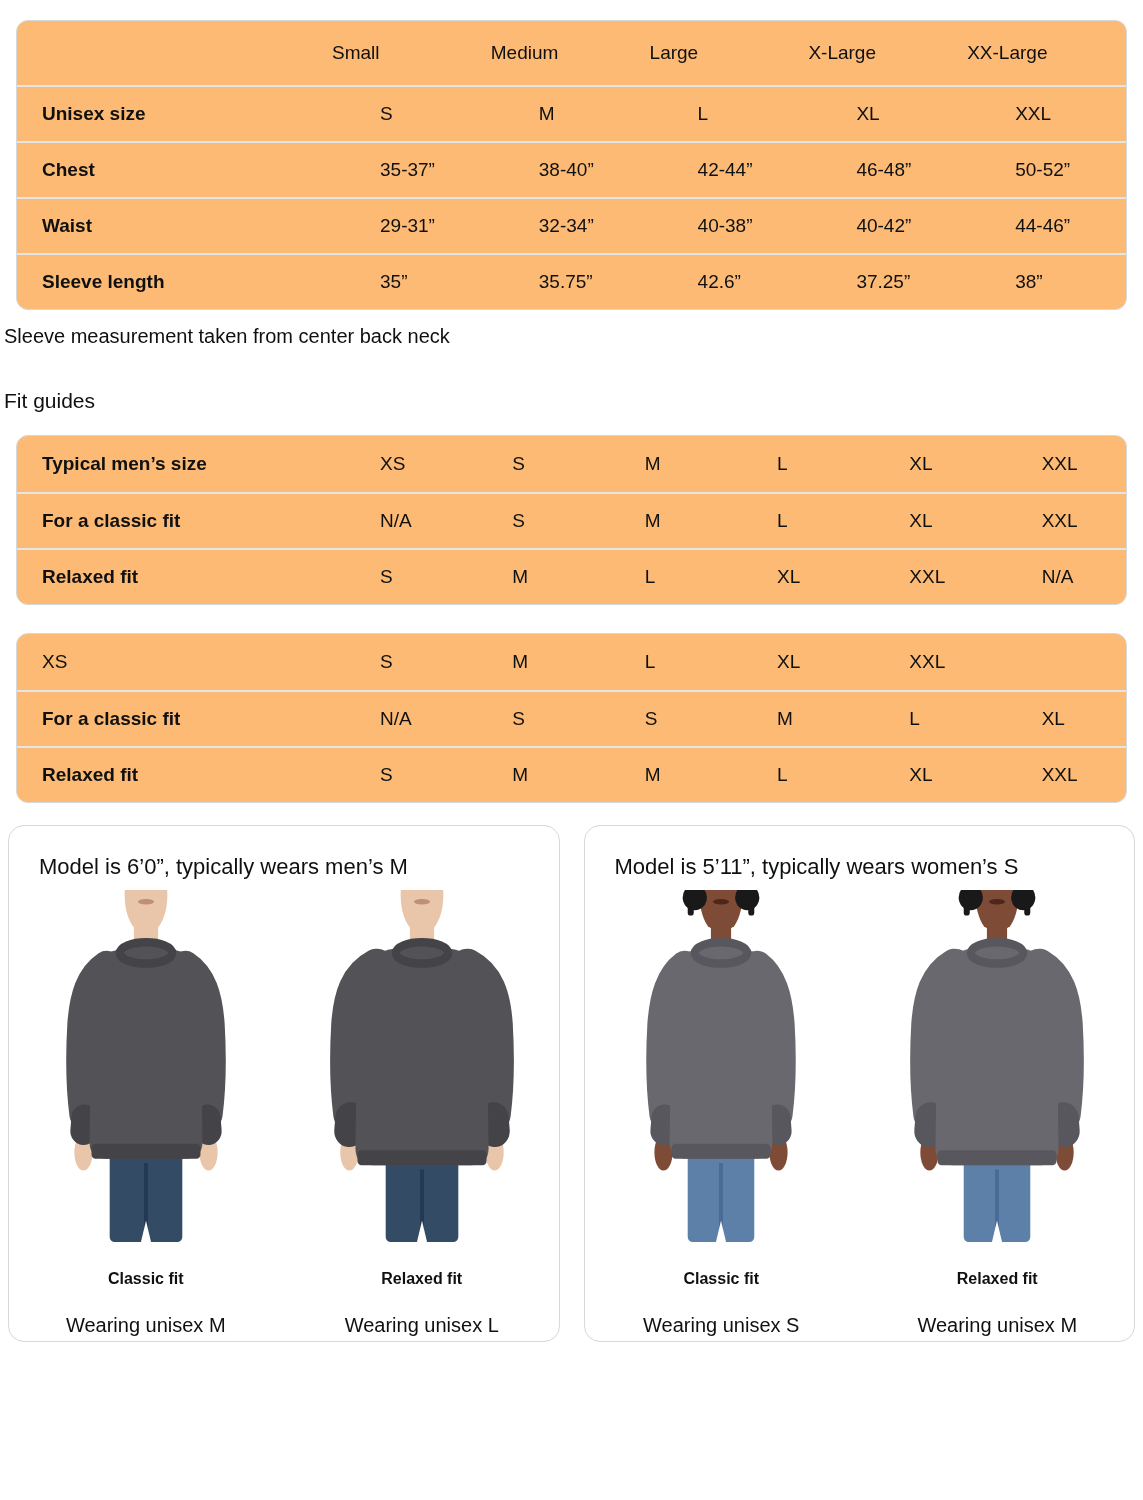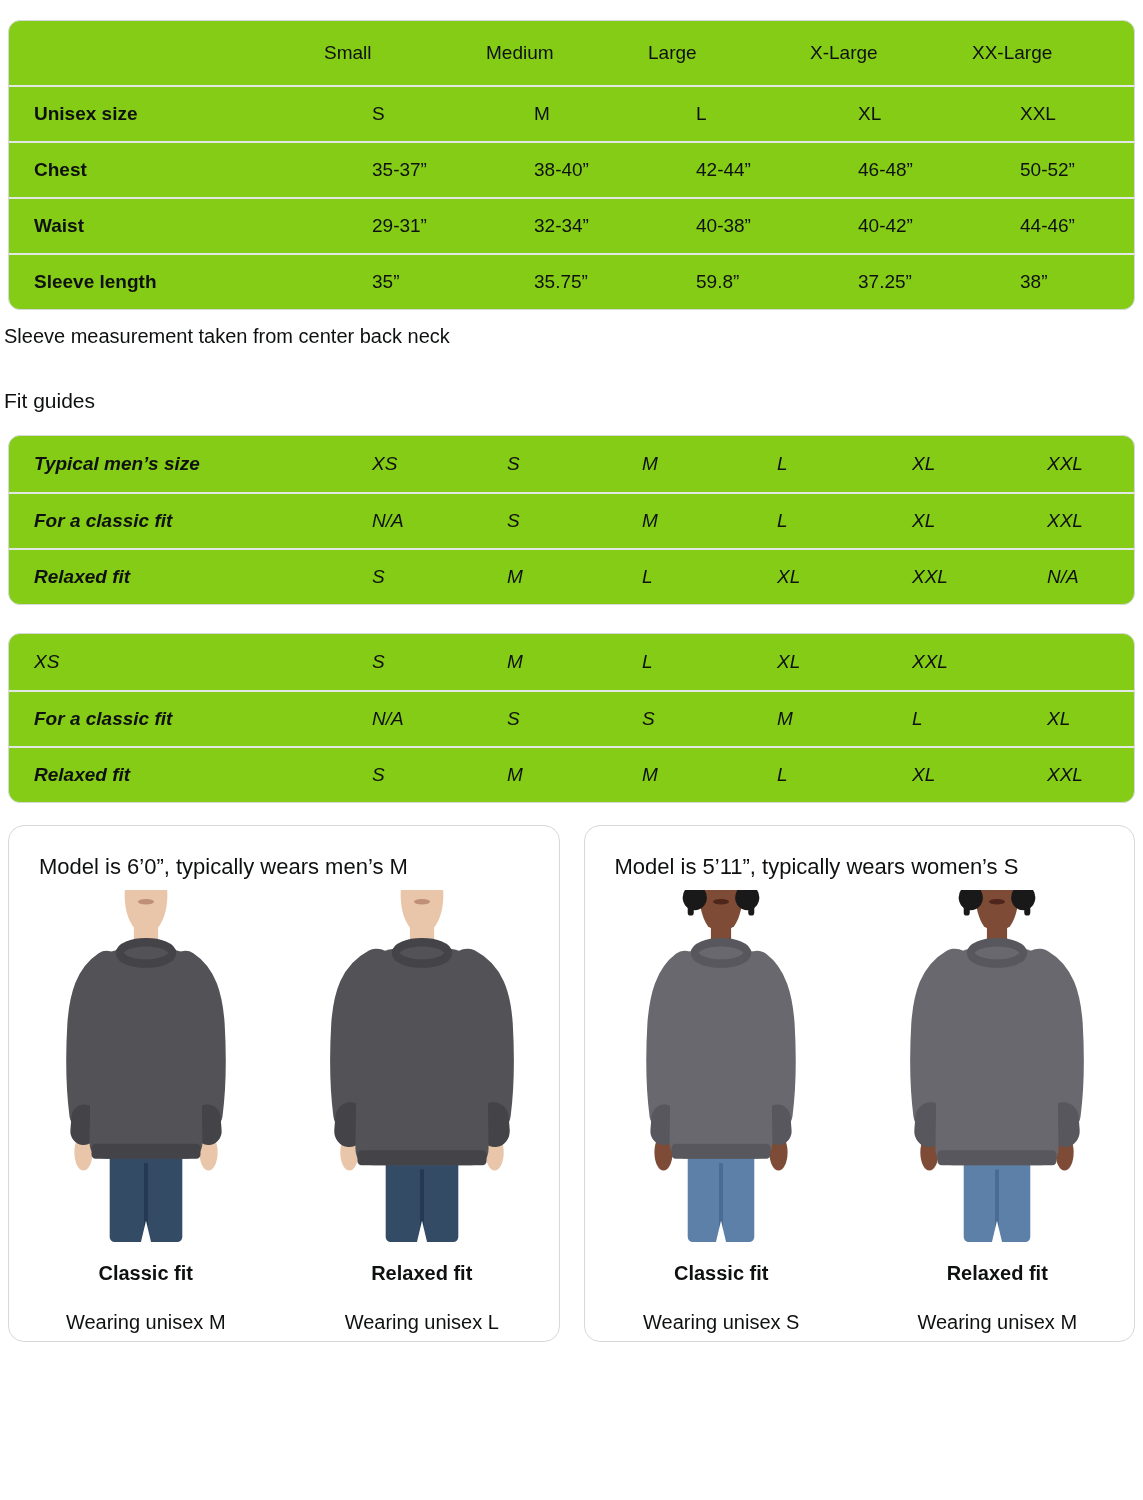--- a/index.html
+++ b/index.html
@@ -13,52 +13,52 @@
   }
   .page { width: 1143px; height: 1500px; overflow: hidden; }
 
   .title    { font-size: 22px; padding: 7px 0 0 4px; letter-spacing: 0.1px; }
   .note     { font-size: 20px; margin: 15px 0 8px 4px; }
   .subheading { font-size: 21px; margin: 41px 0 0 4px; }
 
   .panel {
     border: 1px solid #d5d9d9;
     border-radius: 12px;
-    margin: 0 8px;
-    background: #84cc16;
+    margin: 0 16px;
+    background: #fdba74;
     overflow: hidden;
   }
   #sizeChart  { margin-top: 20px; }
   #mensFit    { margin-top: 22px; }
   #womensFit  { margin-top: 28px; }
 
   .trow { display: grid; align-items: center; }
   .cols5 { grid-template-columns: 315px repeat(5, 1fr); }
-  .cols6 { grid-template-columns: 315px repeat(6, 1fr); font-style: italic; }
+  .cols6 { grid-template-columns: 315px repeat(6, 1fr); }
   .trow > div { font-size: 19px; line-height: 1.2; }
   .trow > div:first-child { padding-left: 25px; }
   .header-row { height: 64px; }
   .data-row   { height: 56px; border-top: 2px solid #e3e6e6; gap: 48px; }
   .data-row.first { border-top: none; }
   .row-label  { font-weight: 700; }
 
   .cards { display: flex; gap: 24px; margin: 22px 8px 0 8px; }
   .card {
     flex: 1;
     border: 1px solid #d5d9d9;
     border-radius: 16px;
     height: 517px;
     background: #fff;
     overflow: hidden;
   }
   .card-title { font-size: 22px; margin: 28px 0 0 30px; }
   .figures { display: flex; justify-content: center; gap: 44px; margin-top: 10px; }
   .figure-block { width: 232px; text-align: center; }
   svg.model { width: 232px; height: 352px; display: block; }
-  .fit-label { font-size: 20px; font-weight: 700; margin-top: 20px; }
+  .fit-label { font-size: 16px; font-weight: 700; margin-top: 28px; }
   .wearing   { font-size: 20px; margin-top: 26px; }
 </style>
 </head>
 <body>
 
 <div class="page">
 
   <div class="panel" id="sizeChart">
       <div class="trow header-row cols5">
         <div></div>
@@ -89,21 +89,21 @@
         <div>29-31”</div>
         <div>32-34”</div>
         <div>40-38”</div>
         <div>40-42”</div>
         <div>44-46”</div>
       </div>
       <div class="trow data-row cols5">
         <div class="row-label">Sleeve length</div>
         <div>35”</div>
         <div>35.75”</div>
-        <div>59.8”</div>
+        <div>42.6”</div>
         <div>37.25”</div>
         <div>38”</div>
       </div>
     </div>
 
   <div class="note">Sleeve measurement taken from center back neck</div>
 
   <div class="subheading">Fit guides</div>
 
   <div class="panel" id="mensFit">

